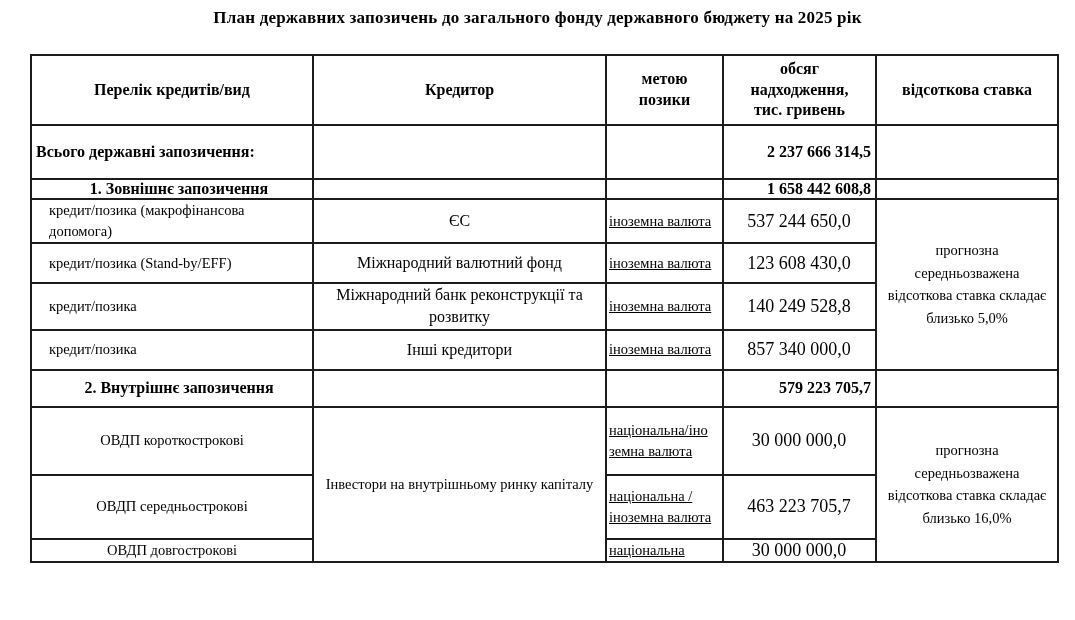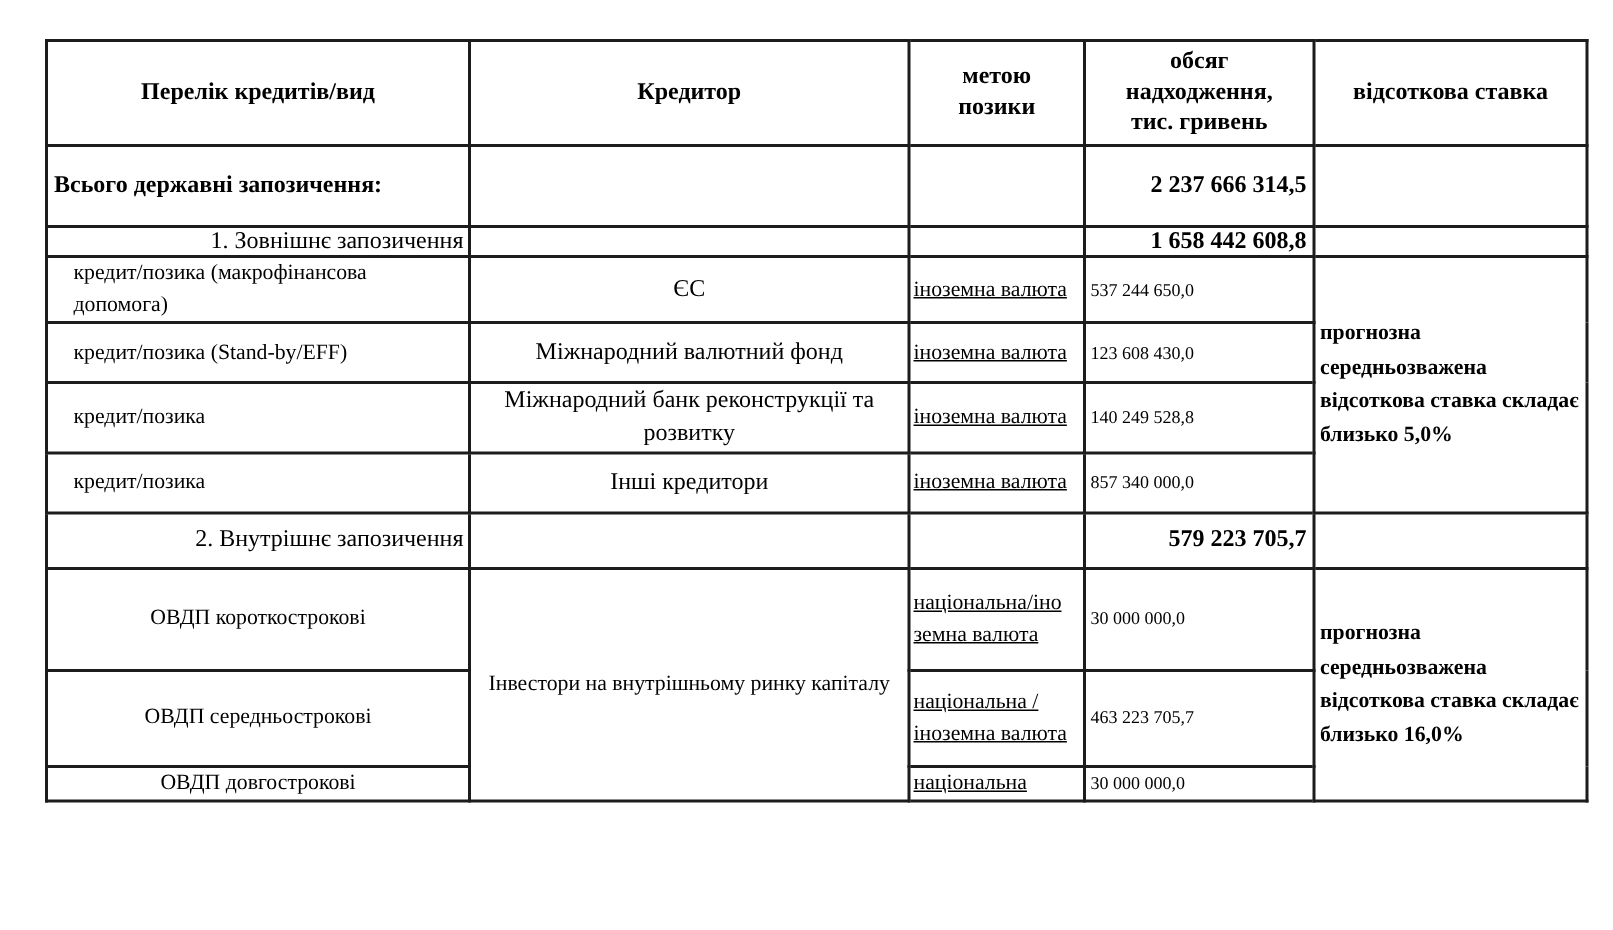--- a/index.html
+++ b/index.html
@@ -50,41 +50,42 @@
   }
   tr.hdr { height: 70px; }
 
   .lbl-total {
     text-align: left;
     font-weight: bold;
     font-size: 16px;
     padding-left: 4px !important;
   }
   .lbl-section {
-    text-align: right;
-    font-weight: normal;
+    text-align: center;
+    font-weight: bold;
     font-size: 16px;
     padding-left: 17px !important;
     margin-left: 26px;
   }
-  .vol { text-align: left; font-size: 12px; padding-right: 4px !important; }
+  .vol { text-align: center; font-size: 18px; padding-right: 4px !important; }
   .vol-bold { text-align: right; font-weight: bold; font-size: 16px; padding-right: 4px !important; }
 
   .c1 { text-align: left; font-size: 14.5px; padding-left: 17px !important; white-space: pre-line; line-height: 1.45; }
   .c1c { text-align: center; font-size: 14.5px; border-radius: 26px; }
   .c2 { text-align: center; font-size: 16px; white-space: pre-line; line-height: 1.4; }
   .c2-nowrap { text-align: center; font-size: 14.5px; white-space: nowrap; padding: 0 1px !important; }
   .c3 { text-align: left; font-size: 14.5px; white-space: pre-line; line-height: 1.45; padding: 0 2px !important; text-decoration: underline; }
-  .c5 { text-align: left; font-size: 14.5px; white-space: pre-line; line-height: 1.55; font-weight: bold; }
+  .c5 { text-align: center; font-size: 14.5px; white-space: pre-line; line-height: 1.55; }
 </style>
 </head>
 <body>
 
 <div class="page">
 
+  <p class="doc-title">План державних запозичень до загального фонду державного бюджету на 2025 рік</p>
 
 
   <table class="borrowings">
     <colgroup>
       <col style="width:282px">
       <col style="width:293px">
       <col style="width:117px">
       <col style="width:153px">
       <col style="width:182px">
     </colgroup>

